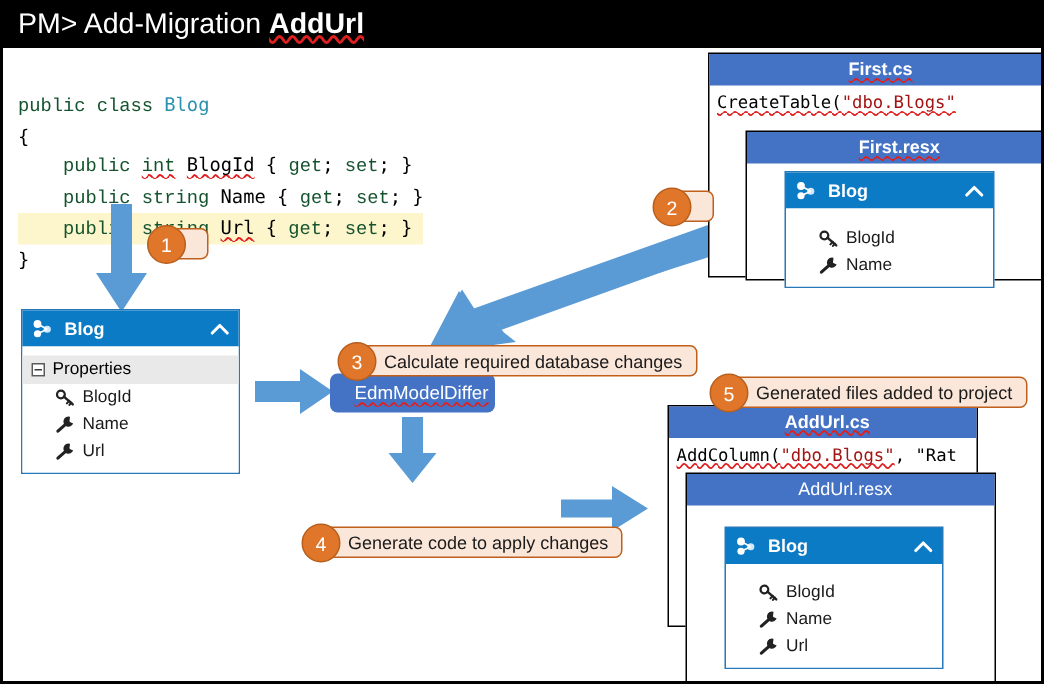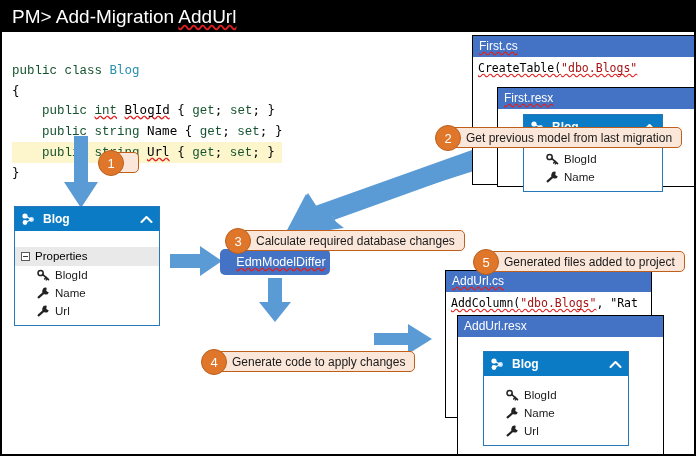--- a/index.html
+++ b/index.html
@@ -24,20 +24,21 @@
     background:#000000;color:#ffffff;
     font-size:19px;line-height:30px;
     padding-left:10px;box-sizing:border-box;
     white-space:nowrap;
   }
   .sq{
     text-decoration:underline;
     text-decoration-color:#e02020;
     text-decoration-style:wavy;
     text-decoration-skip-ink:none;
+    font-weight:bold;
   }
 
   
   .codeblock{
     position:absolute;left:10px;top:58px;
     font-family:"DejaVu Sans Mono", monospace;
     font-size:12.5px;line-height:19px;
     white-space:pre;
   }
   .kw{color:#14532d;font-family:Liberation Mono, monospace;}
@@ -89,21 +90,21 @@
   .ico{display:inline-block;width:13px;margin-right:5px;line-height:0;}
 
   
   .card{
     position:absolute;background:#ffffff;
     border:1px solid #000000;box-sizing:border-box;
   }
   .card-head{
     background:#4472c4;color:#ffffff;
     font-size:12px;height:21px;line-height:21px;
-    padding-left:6px;box-sizing:border-box;white-space:nowrap;
+    padding-left:6px;box-sizing:border-box;white-space:nowrap;text-align:center;
   }
   .card-code{
     font-family:"DejaVu Sans Mono", monospace;
     font-size:11.5px;color:#000000;
     padding:4px 0 4px 5px;white-space:nowrap;
   }
   .str{color:#a31515;}
 
   
   .procbox{
@@ -201,21 +202,21 @@
           <path d="M4 3 L10.5 6.5 M4 9.5 L10.5 6.5" stroke="#ffffff" stroke-width="1.2"></path>
         </svg>
       </span>
       <span class="ttl">Blog</span>
       <span class="chev">
         <svg width="13" height="9" viewBox="0 0 13 9">
             <polyline points="1.5,7 6.5,2 11.5,7" fill="none" stroke="#ffffff" stroke-width="2.1" stroke-linecap="round" stroke-linejoin="round"></polyline>
           </svg>
       </span>
     </div>
-    <div class="panel-body" style="padding-top:16px;">
+    <div class="panel-body" style="padding-top:6px;">
       <div class="prop-head">
         <span class="boxglyph"></span>
         <span>Properties</span>
       </div>
       <div id="curmodel-props">
           <div class="prop-row">
             <span class="ico">
               <svg width="13" height="12" viewBox="0 0 13 12">
                 <circle cx="3.6" cy="4" r="2.6" fill="none" stroke="#222" stroke-width="1.5"></circle>
                 <path d="M5.6 5.4 L11.5 10.6" stroke="#222" stroke-width="1.6" stroke-linecap="round"></path>
@@ -371,21 +372,20 @@
     <span>EdmModelDiffer</span>
   </div>
 
 
   <div class="callout" style="left:104px;top:150px;">
     <div class="badge">1</div>
   </div>
 
   <div class="callout" style="left:441px;top:125px;">
     <div class="badge">2</div>
-    <span>Get previous model from last migration</span>
   </div>
 
   <div class="callout" style="left:231px;top:228px;">
     <div class="badge">3</div>
     <span>Calculate required database changes</span>
   </div>
 
   <div class="callout" style="left:207px;top:349px;">
     <div class="badge">4</div>
     <span>Generate code to apply changes</span>

